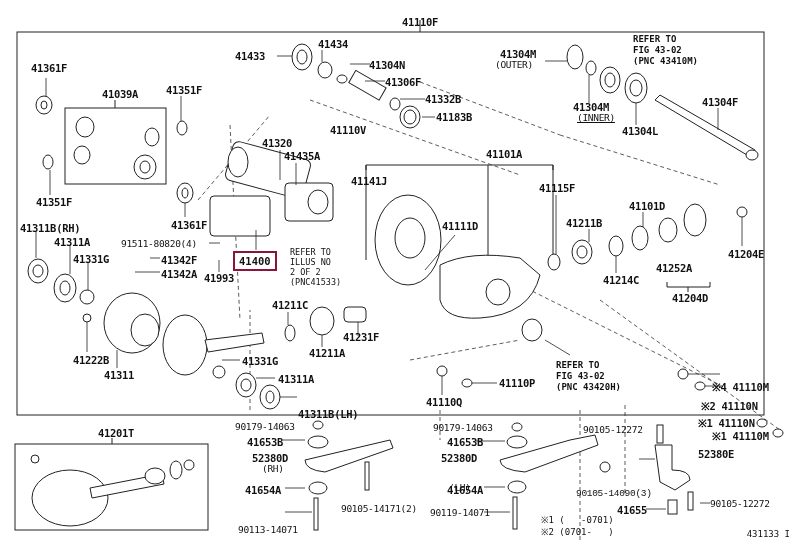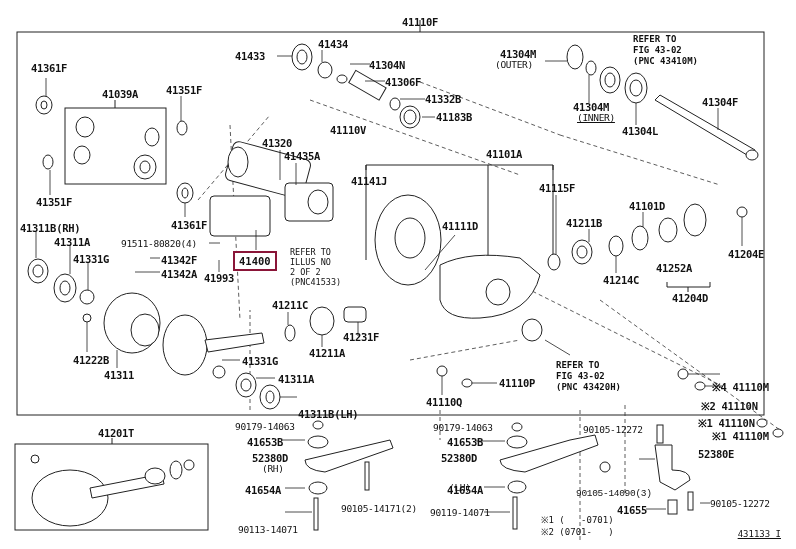--- a/index.html
+++ b/index.html
@@ -2,21 +2,21 @@
 <html><head>
 <meta charset="utf-8">
 <style>
   html,body{margin:0;padding:0;background:#fff;}
   body{width:796px;height:549px;position:relative;overflow:hidden;font-family:"DejaVu Sans Mono",monospace;color:#111;}
   .lbl{position:absolute;font-size:10.5px;font-weight:bold;letter-spacing:-0.3px;white-space:nowrap;line-height:12px;}
   .lbl.thin{font-weight:normal;font-size:9.5px;}
   .note{position:absolute;font-size:9px;line-height:11px;white-space:pre;font-weight:normal;}
   .hl{position:absolute;border:2px solid #8a1538;padding:2px 4px;font-size:10.5px;font-weight:bold;line-height:12px;background:#fff;}
   svg.art{position:absolute;left:0;top:0;}
-  .fig{position:absolute;right:15px;bottom:10px;font-size:9px;text-decoration:underline;}
+  .fig{position:absolute;right:6px;bottom:10px;font-size:9px;}
 </style>
 </head>
 <body>
 
 <svg class="art" width="796" height="549">
   <g fill="none" stroke="#222" stroke-width="1">
 
     <rect x="17" y="32" width="747" height="383"></rect>
     <line x1="420" y1="20" x2="420" y2="32"></line>
 

